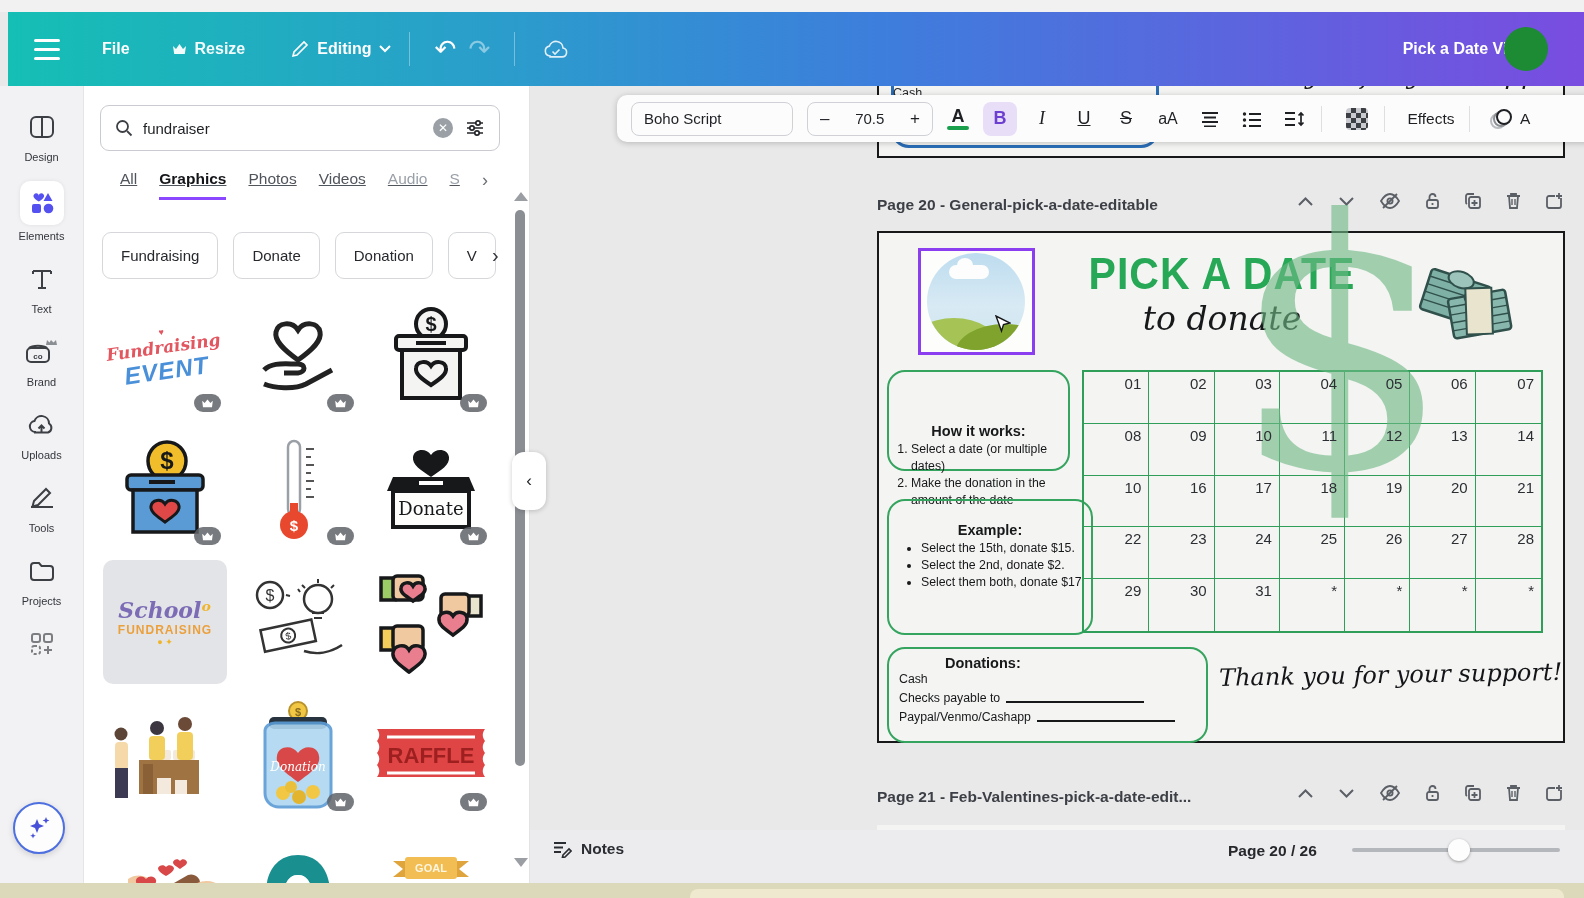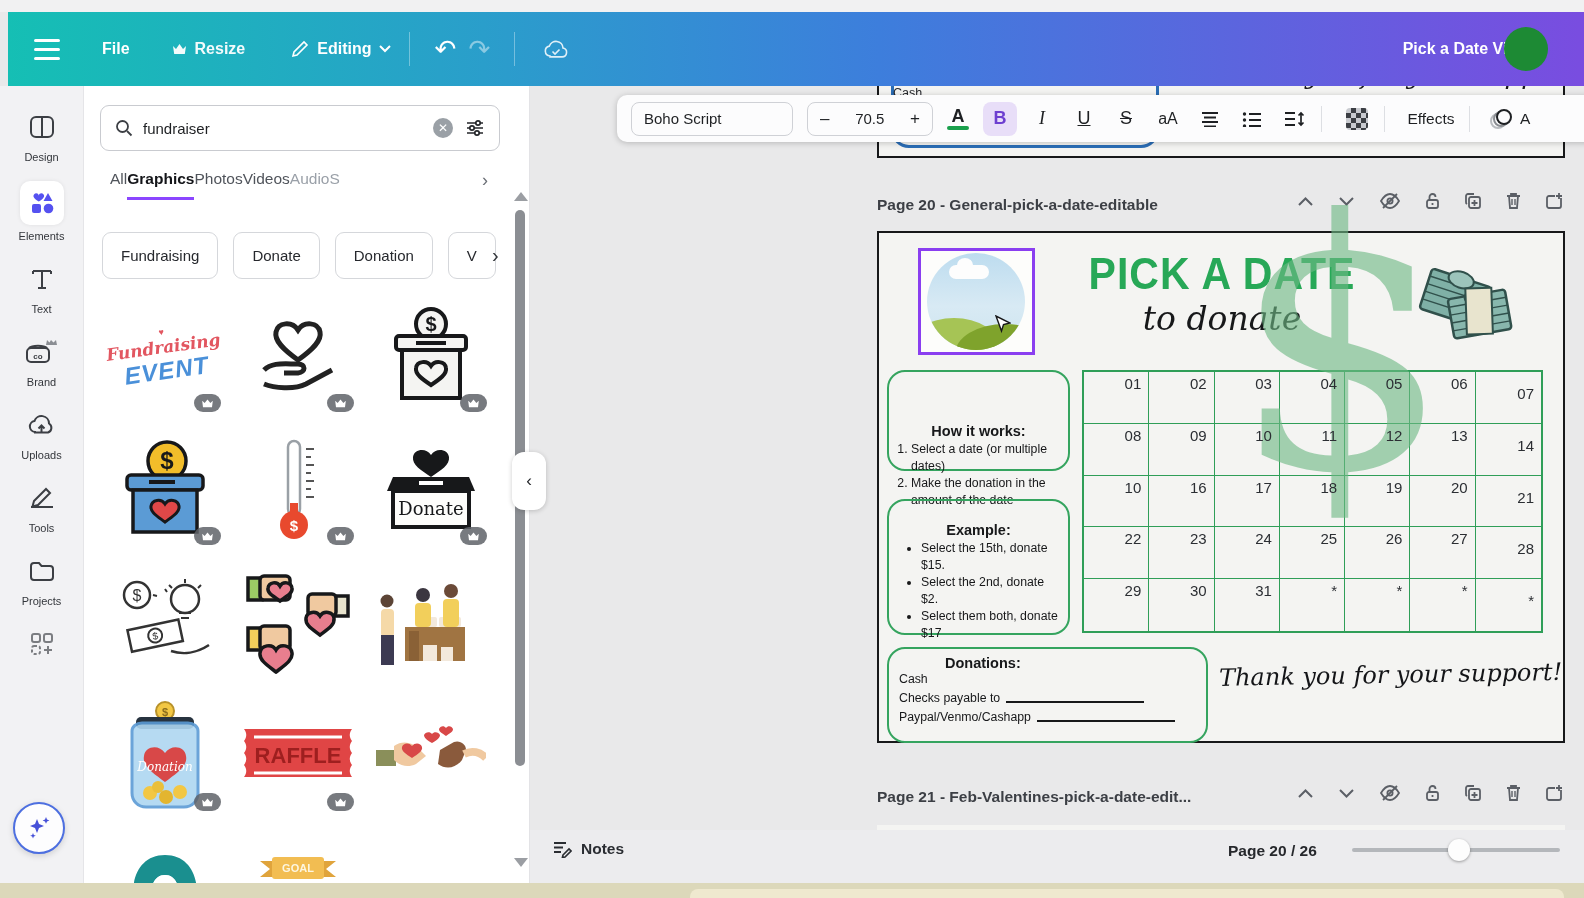--- a/index.html
+++ b/index.html
@@ -32,21 +32,21 @@
   .rail-label { font-size:11px; color:#33363b; }
   .sparkle-btn { position:absolute; left:13px; top:716px; width:52px; height:52px; border-radius:50%; background:#fdfdfe;
      border:2.5px solid #4d6fe0; box-shadow:0 2px 6px rgba(0,0,0,.15); display:flex; align-items:center; justify-content:center; cursor:pointer; }
 
   
   .panel { position:absolute; left:84px; top:86px; width:446px; height:797px; background:#ffffff; border-right:1px solid #e3e3e6; overflow:hidden; z-index:15; }
   .searchbox { position:absolute; left:16px; top:19px; width:400px; height:46px; border:1px solid #c9cbd0; border-radius:9px;
      display:flex; align-items:center; background:#fff; }
   .searchbox .q { font-size:15px; color:#1e2023; border:none; outline:none; flex:1; font-family:inherit; background:transparent; }
   .clear-btn { width:20px; height:20px; border-radius:50%; background:#9aa0a6; color:#fff; font-size:12px; display:flex; align-items:center; justify-content:center; margin-right:12px; cursor:pointer; }
-  .tabs { position:absolute; left:26px; top:84px; display:flex; font-size:15.5px; color:#50545b; }
+  .tabs { position:absolute; left:36px; top:84px; display:flex; gap:22px; font-size:15.5px; color:#50545b;text-decoration:underline; }
   .tab { padding-bottom:9px; cursor:pointer; white-space:nowrap; }
   .tab.active { color:#141519; font-weight:700; border-bottom:3px solid #8b46ff; }
   .tab.faded { color:#9aa0a8; }
   .tabs-more { position:absolute; left:398px; top:84px; font-size:18px; color:#6b6f76; cursor:pointer; }
   .chips { position:absolute; left:18px; top:146px; display:flex; gap:15px; }
   .chip { height:47px; border:1px solid #d5d7db; border-radius:9px; background:#fff; display:flex; align-items:center; padding:0 18px;
      font-size:15px; color:#26282d; cursor:pointer; white-space:nowrap; }
   .chips-more { position:absolute; left:408px; top:158px; font-size:20px; color:#33363b; cursor:pointer; }
   .grid { position:absolute; left:19px; top:208px; display:grid; grid-template-columns:repeat(3,124px); gap:9px; }
   .thumb { width:124px; height:124px; border-radius:10px; position:relative; display:flex; align-items:center; justify-content:center; cursor:pointer; overflow:hidden; }
@@ -105,33 +105,33 @@
   .cursor-arrow { position:absolute; left:116px; top:82px; z-index:6; }
 
   .main-title { position:absolute; left:188px; top:18px; width:310px; text-align:center; font-size:41px; font-weight:800;
      letter-spacing:1px; color:#27a857; transform:scaleY(1.08); }
   .sub-title { position:absolute; left:188px; top:66px; width:310px; text-align:center; font-family:"DejaVu Serif",serif;
      font-style:italic; font-size:33px; color:#17181a; }
   .money-art { position:absolute; left:535px; top:18px; }
 
   .green-box { position:absolute; border:2.5px solid #35a45f; border-radius:18px; background:transparent; }
   .gb-how { left:8px; top:137px; width:183px; height:101px; padding:7px 8px 0 8px; }
-  .gb-ex { left:8px; top:266px; width:183px; height:136px; padding:7px 8px 16px 8px; }
+  .gb-ex { left:8px; top:266px; width:206px; height:136px; padding:7px 8px 16px 8px; }
   .gb-don { left:8px; top:414px; width:321px; height:96px; padding:6px 10px 0 10px; }
   .gb-title { font-size:14.5px; font-weight:700; color:#17181a; text-align:center;margin-top:44px; }
   .gb-list { font-size:12.3px; color:#17181a; line-height:1.38; margin-top:2px; }
   .gb-list ol { margin-left:14px; } .gb-list ul { margin-left:24px; }
   .don-line { font-size:12.3px; color:#17181a; margin-top:5px; display:flex; align-items:flex-end; }
   .don-rule { display:inline-block; height:2px; background:#17181a; width:138px; margin-left:6px; margin-bottom:2px; }
   .don-title { font-size:14.5px; font-weight:700; color:#17181a; margin-left:46px; }
 
   .calendar { position:absolute; left:203px; top:137px; width:461px; height:263px; border:2px solid #2f9e58;
      display:grid; grid-template-columns:repeat(7,1fr); grid-template-rows:repeat(5,1fr); }
   .cal-cell { border-right:1.6px solid #2f9e58; border-bottom:1.6px solid #2f9e58; position:relative; }
-  .cal-cell:nth-child(7n) { border-right:none;margin-top:10px; }
+  .cal-cell:nth-child(7n) { border-right:none; }
   .cal-cell:nth-child(n+29) { border-bottom:none; }
   .cal-num { position:absolute; right:7px; top:3px; font-size:15px; color:#2b2e33; z-index:3; }
   .cal-dollar { position:absolute; left:150px; top:-58px; font-family:"DejaVu Serif",serif; font-size:345px; line-height:1;
      color:rgba(110,184,132,.62); z-index:2; pointer-events:none; }
   .thanks { position:absolute; left:340px; top:428px; width:330px; text-align:center; font-family:"DejaVu Serif",serif;
      font-style:italic; font-size:24px; color:#141518; transform:rotate(-1deg); white-space:nowrap; }
 
   .page21-top { position:absolute; left:347px; top:736px; width:688px; height:8px; border-bottom:3px solid #17181a; background:transparent; }
   .p21-sliver { position:absolute; left:347px; top:739px; width:688px; height:6px; background:#f4f4f2; }
 
@@ -396,20 +396,27 @@
           <path d="M50 16c5-8 17-6 18 2 1 8-8 13-18 20-10-7-19-12-18-20 1-8 13-10 18-2z" fill="#17181a"></path>
           <path d="M12 38h76l6 14H6z" fill="#17181a"></path>
           <path d="M38 44h24" stroke="#fff" stroke-width="4"></path>
           <rect x="12" y="52" width="76" height="36" fill="#fdfdfb" stroke="#17181a" stroke-width="4"></rect>
           <text x="50" y="76" font-size="18" text-anchor="middle" fill="#17181a" font-family="DejaVu Serif,serif">Donate</text>
         </svg>
         <div class="crown-badge">
           <svg width="13" height="9" viewBox="0 0 15 11">
             <path d="M1 2l3 3 3.5-4.5L11 5l3-3-1 8H2z" fill="#fff"></path>
           </svg>
+        </div>
+      </div>
+      <div class="thumb bg">
+        <div style="text-align:center">
+          <div class="thumb-label-script" style="color:#7c6bb5;font-size:22px">School<span style="color:#f0b42a">ᵒ</span></div>
+          <div style="color:#eba03c;font-size:12px;font-weight:800;letter-spacing:1px">FUNDRAISING</div>
+          <div style="color:#f0b42a;font-size:9px">● ✦</div>
         </div>
       </div>
       <div class="thumb">
         <svg width="104" height="90" viewBox="0 0 104 90">
           <circle cx="24" cy="18" r="13" fill="none" stroke="#333" stroke-width="2.5"></circle>
           <text x="24" y="24" font-size="16" text-anchor="middle" fill="#333">$</text>
           <circle cx="72" cy="22" r="14" fill="none" stroke="#333" stroke-width="2.5"></circle>
           <path d="M66 36h12M68 41h8" stroke="#333" stroke-width="2"></path>
           <path d="M72 2v4M88 8l-3 3M56 8l3 3M40 18l4 1M52 12l2 3" stroke="#333" stroke-width="2"></path>
           <g transform="rotate(-12 40 58)">

